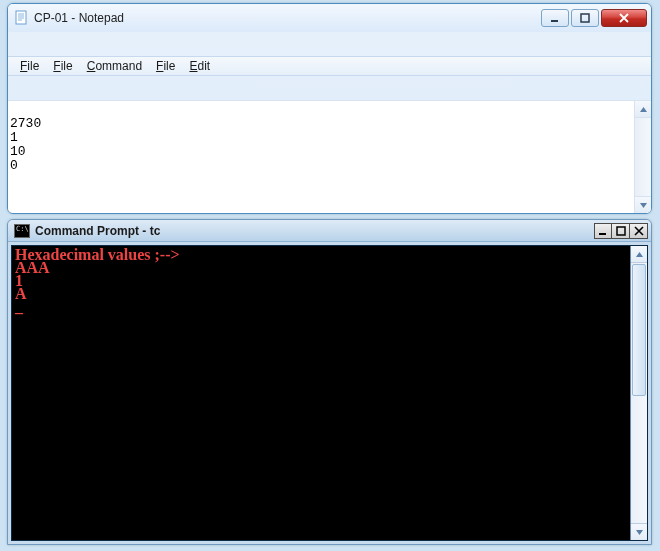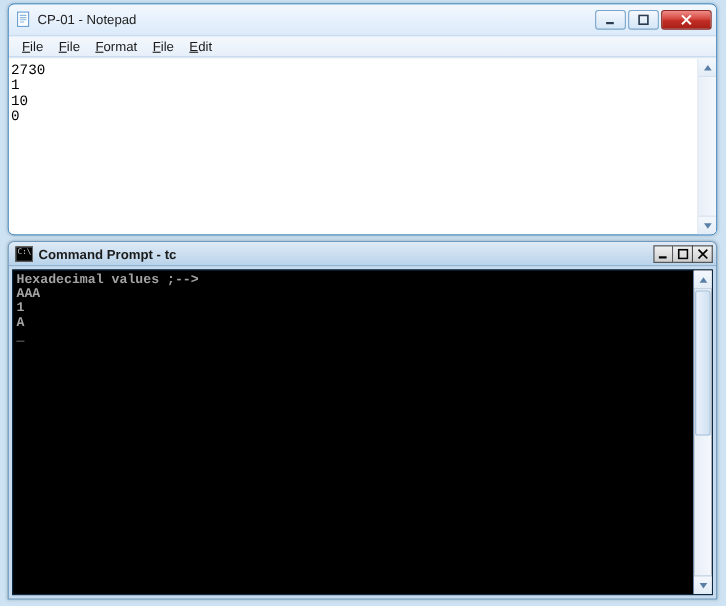--- a/index.html
+++ b/index.html
@@ -20,20 +20,21 @@
     top: 3px;
     width: 645px;
     height: 211px;
     border: 1px solid #4b8dc0;
     border-radius: 6px;
     background: linear-gradient(#e8f1fb, #dbeafa);
     box-shadow: 0 0 3px rgba(0,0,0,0.2);
     display: flex;
     flex-direction: column;
     overflow: hidden;
+    gap: 24px;
   }
   .np-title {
     height: 28px;
     display: flex;
     align-items: center;
     padding: 0 4px 0 6px;
     background: linear-gradient(#f3f8fe, #dbeafa);
   }
   .np-title .icon {
     width: 16px; height: 16px;
@@ -82,21 +83,21 @@
   .np-menu-item::first-letter { text-decoration: underline; }
 
   .np-body {
     flex: 1;
     display: flex;
     background: #fff;
     border-top: 1px solid #d8e3ef;
   }
   .np-text {
     flex: 1;
-    padding: 4px 2px;
+    padding: 16px 2px;
     font-family: Consolas, "Courier New", monospace;
     font-size: 13px;
     line-height: 14px;
     white-space: pre;
     color: #000;
   }
   .np-scroll {
     width: 17px;
     background: linear-gradient(90deg,#e9eff7,#f4f8fd);
     border-left: 1px solid #d6e2ef;
@@ -160,24 +161,24 @@
     flex:1;
     margin: 3px;
     background:#000;
     border:1px solid #0a2a45;
     display:flex;
     position:relative;
   }
   .cmd-text {
     flex:1;
     padding: 2px 3px;
-    font-family: Liberation Mono, monospace;
-    font-size: 12px;
+    font-family: Liberation Serif, serif;
+    font-size: 16px;
     line-height: 13px;
-    color:#a3a3a3;
+    color:#ef4444;
     white-space: pre;
     font-weight: bold;
   }
   .cmd-scroll {
     width:17px;
     background: linear-gradient(90deg,#e9eff7,#f4f8fd);
     border-left:1px solid #6a88a5;
     position:relative;
   }
   .cmd-scroll .arrow {
@@ -220,21 +221,21 @@
       <div class="np-btn close">
         <svg width="12" height="10" viewBox="0 0 12 10">
             <path d="M2 1 L10 9 M10 1 L2 9" stroke="#fff" stroke-width="1.8"></path>
           </svg>
       </div>
     </div>
   </div>
   <div class="np-menu">
     <span class="np-menu-item">File</span>
     <span class="np-menu-item">File</span>
-    <span class="np-menu-item">Format</span>
+    <span class="np-menu-item">Command</span>
     <span class="np-menu-item">File</span>
     <span class="np-menu-item">Edit</span>
   </div>
   <div class="np-body">
     <div class="np-text">2730
 1
 10
 0</div>
     <div class="np-scroll">
       <div class="arrow top">

